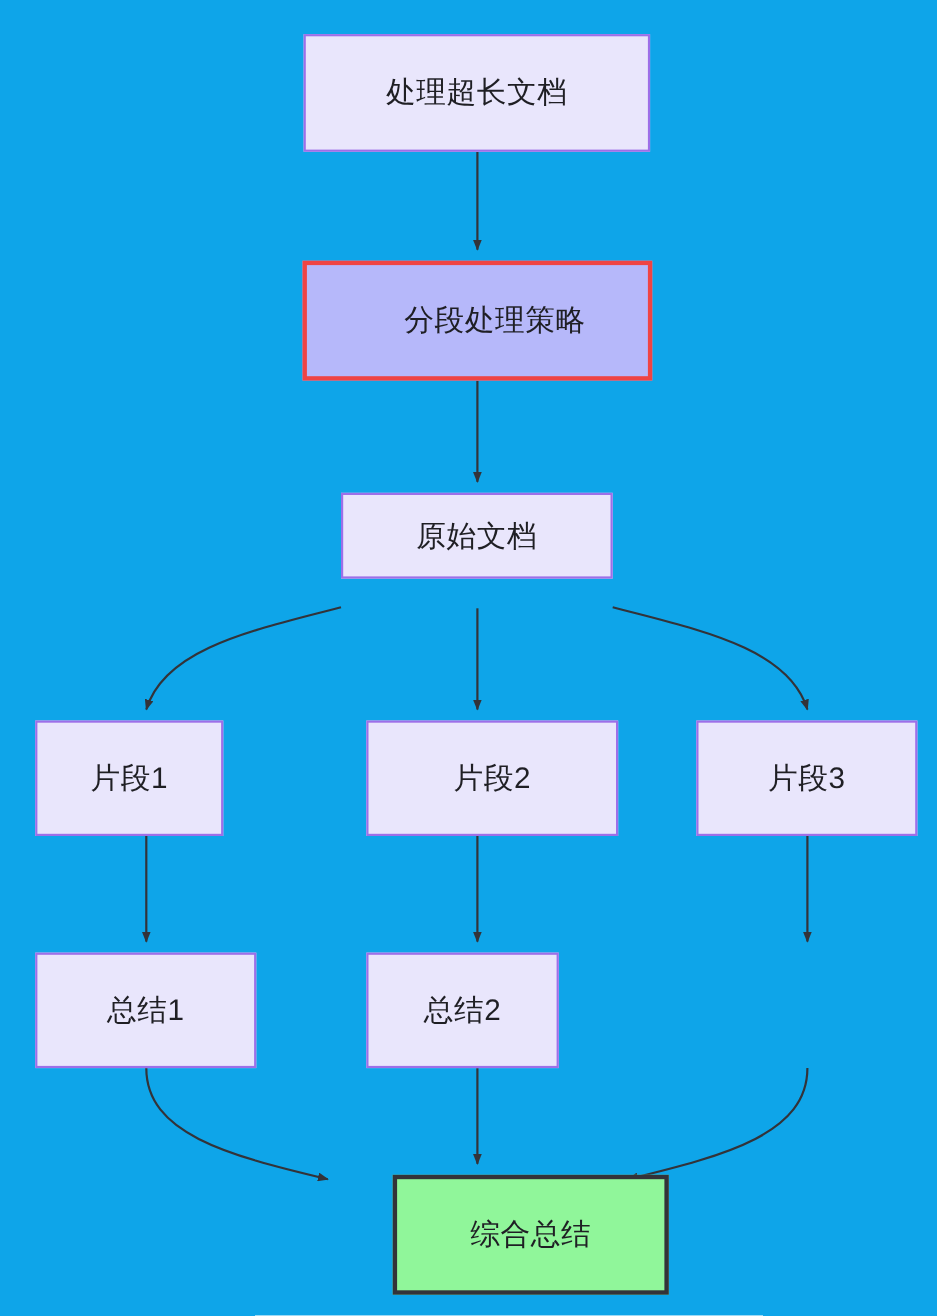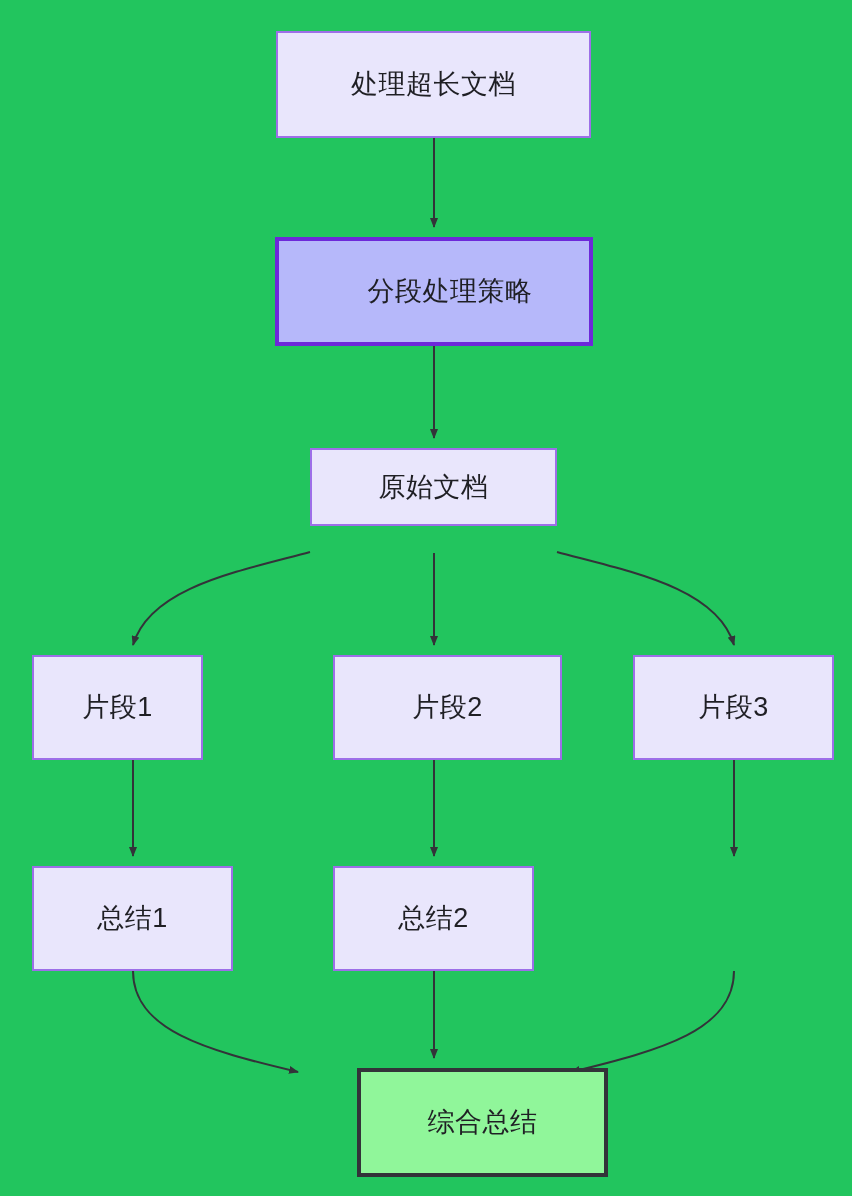--- a/index.html
+++ b/index.html
@@ -8,21 +8,21 @@
     padding: 0;
     background: #ffffff;
   }
   body {
     font-family: "Liberation Sans", "DejaVu Sans", sans-serif;
   }
   #canvas {
     position: relative;
     width: 852px;
     height: 1196px;
-    background: #22c55e;
+    background: #0ea5e9;
     overflow: hidden;
     text-decoration: underline;
   }
   #edge-layer {
     position: absolute;
     left: 0;
     top: 0;
     width: 852px;
     height: 1196px;
     pointer-events: none;
@@ -39,21 +39,21 @@
     line-height: 1.2;
     letter-spacing: 0.5px;
     white-space: nowrap;
   }
   .node-default {
     background: #e9e6fc;
     border: 2px solid #9d6fe8;
   }
   .node-highlight {
     background: #b6b8fa;
-    border: 4px solid #6d28d9;
+    border: 4px solid #ef4444;
     padding-left: 32px;
   }
   .node-result {
     background: #90f69a;
     border: 4px solid #333339;
   }
   .node-label {
     display: block;
     pointer-events: none;
   }
@@ -114,21 +114,21 @@
   </div>
 
   <div class="node node-default" style="left:633px; top:655px; width:201px; height:105px;">
     <span class="node-label">片段3</span>
   </div>
 
   <div class="node node-default" style="left:32px; top:866px; width:201px; height:105px;text-align:right;">
     <span class="node-label">总结1</span>
   </div>
 
-  <div class="node node-default" style="left:333px; top:866px; width:201px; height:105px;">
+  <div class="node node-default" style="left:333px; top:866px; width:175px; height:105px;">
     <span class="node-label">总结2</span>
   </div>
 
 
   <div class="node node-result" style="left:309px; top:1068px; width:251px; height:109px;margin-left:48px;">
     <span class="node-label">综合总结</span>
   </div>
 
 </div>
 

